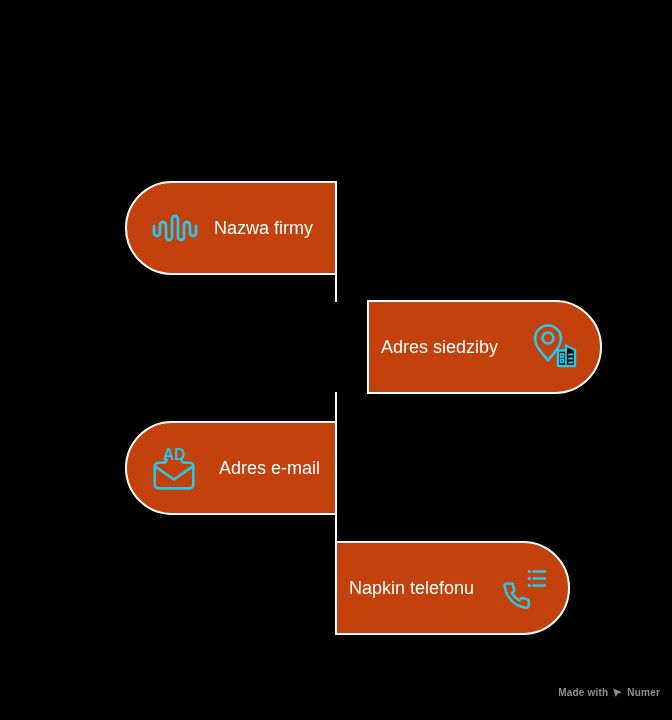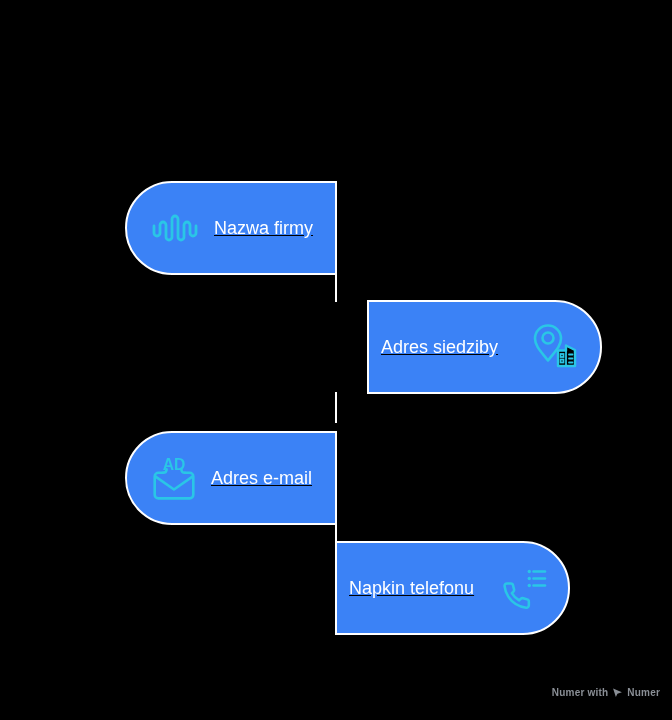--- a/index.html
+++ b/index.html
@@ -8,31 +8,30 @@
     width: 672px;
     height: 720px;
     background: #000000;
     overflow: hidden;
     font-family: "Liberation Sans", sans-serif;
   }
   .card {
     position: absolute;
     box-sizing: border-box;
     height: 94px;
-    background: #3b82f6;
+    background: #c2410c;
     border: 2px solid #ffffff;
     display: flex;
     align-items: center;
-    text-decoration: underline;
   }
   .card--left  { border-radius: 47px 0 0 47px; }
   .card--right { border-radius: 0 47px 47px 0; }
   #card-company { left: 125px; top: 181px; width: 212px; padding-left: 23px; gap: 14px; }
   #card-address { left: 335px; top: 300px; width: 235px; padding: 0 20px 0 12px; justify-content: space-between; margin-left: 32px; }
-  #card-email   { left: 125px; top: 431px; width: 212px; padding-left: 23px; gap: 13px; }
+  #card-email   { left: 125px; top: 421px; width: 212px; padding-left: 23px; gap: 21px; }
   #card-phone   { left: 335px; top: 541px; width: 235px; padding: 0 20px 0 12px; justify-content: space-between; }
   .card__label {
     color: #ffffff;
     font-size: 18px;
     line-height: 1;
     white-space: nowrap;
   }
   .icon { flex: 0 0 auto; display: block; }
   .connector {
     position: absolute;
@@ -113,20 +112,20 @@
         <path d="M33.5 14.5 H45"></path>
         <path d="M33.5 21.5 H45"></path>
       </g>
       <circle cx="29.3" cy="7.5" r="1.7" fill="#2AC6E6"></circle>
       <circle cx="29.3" cy="14.5" r="1.7" fill="#2AC6E6"></circle>
       <circle cx="29.3" cy="21.5" r="1.7" fill="#2AC6E6"></circle>
     </svg>
   </div>
 
   <div class="watermark">
-    <span>Numer with</span>
+    <span>Made with</span>
     <svg width="11" height="11" viewBox="0 0 12 12">
       <path d="M1.2 1.6 L10.8 5.6 L5.9 7.3 L4.2 11 Z" fill="#8a8f96"></path>
     </svg>
     <span>Numer</span>
   </div>
 
 </div>
 
 </body></html>

